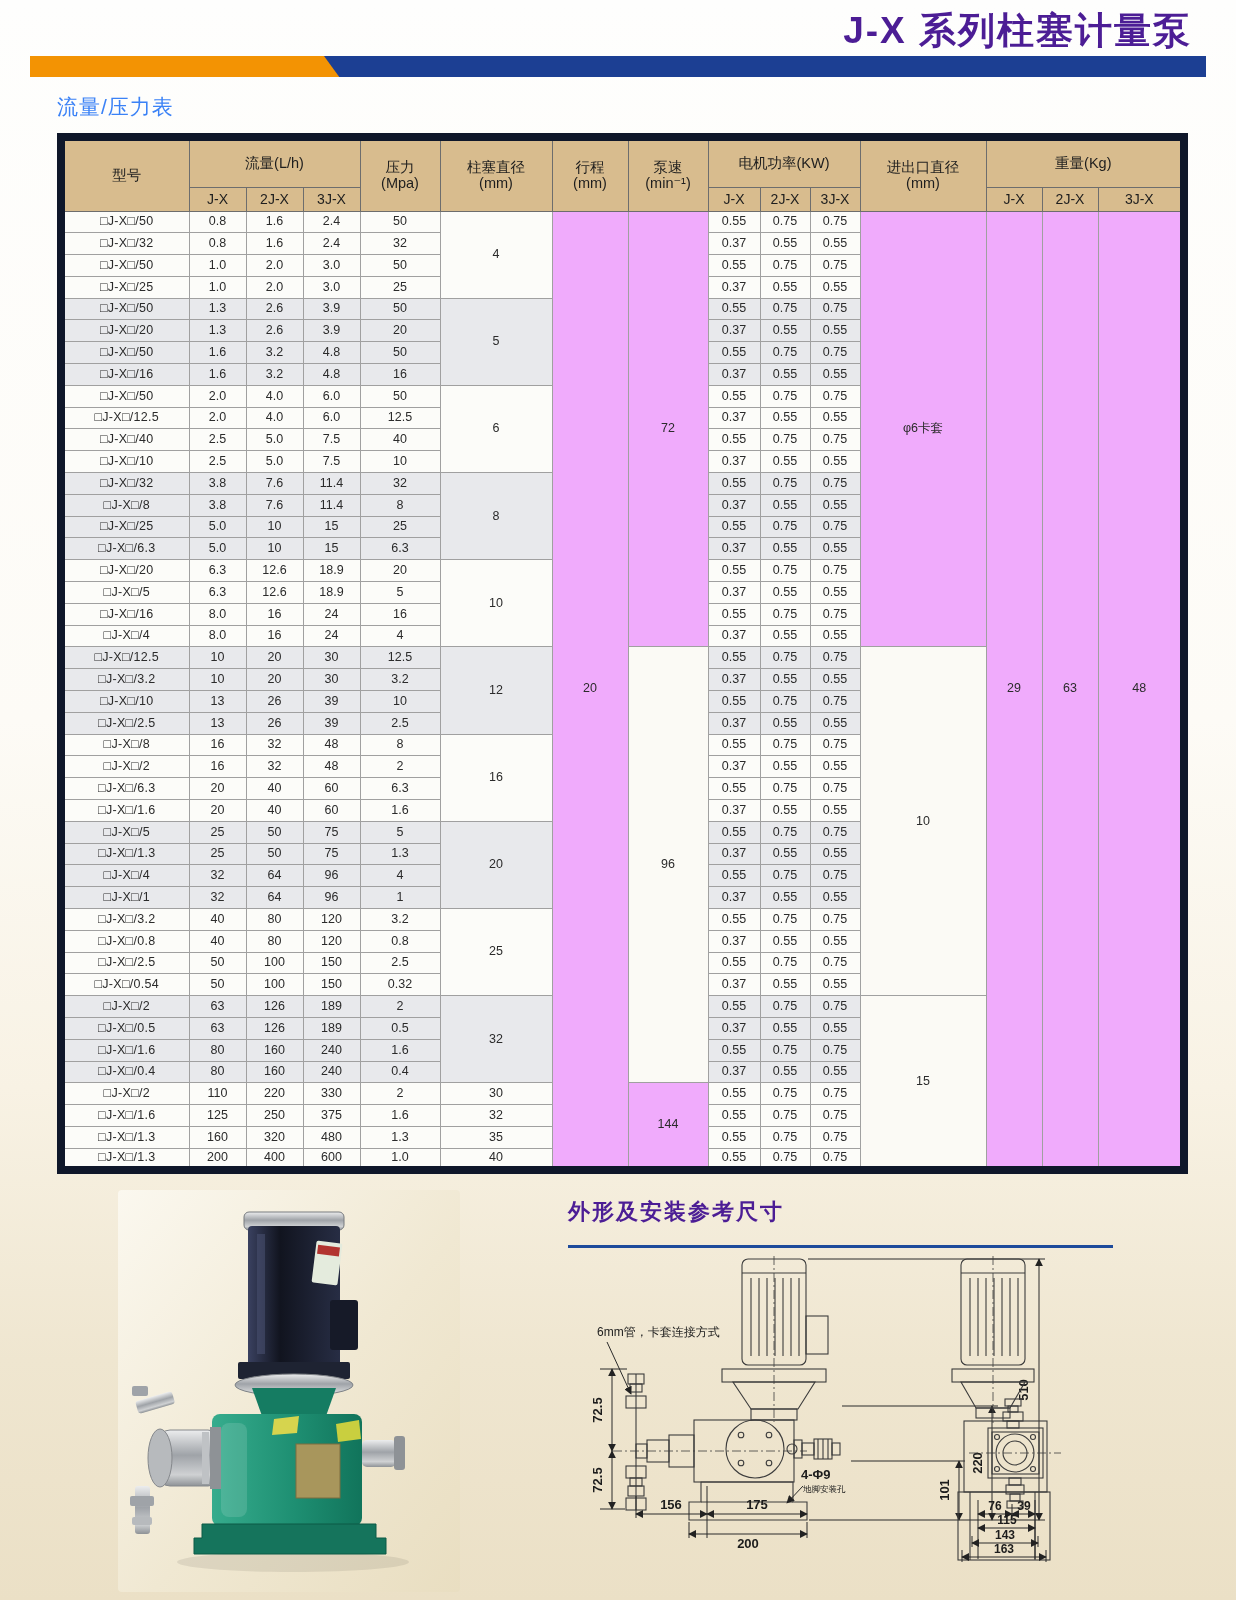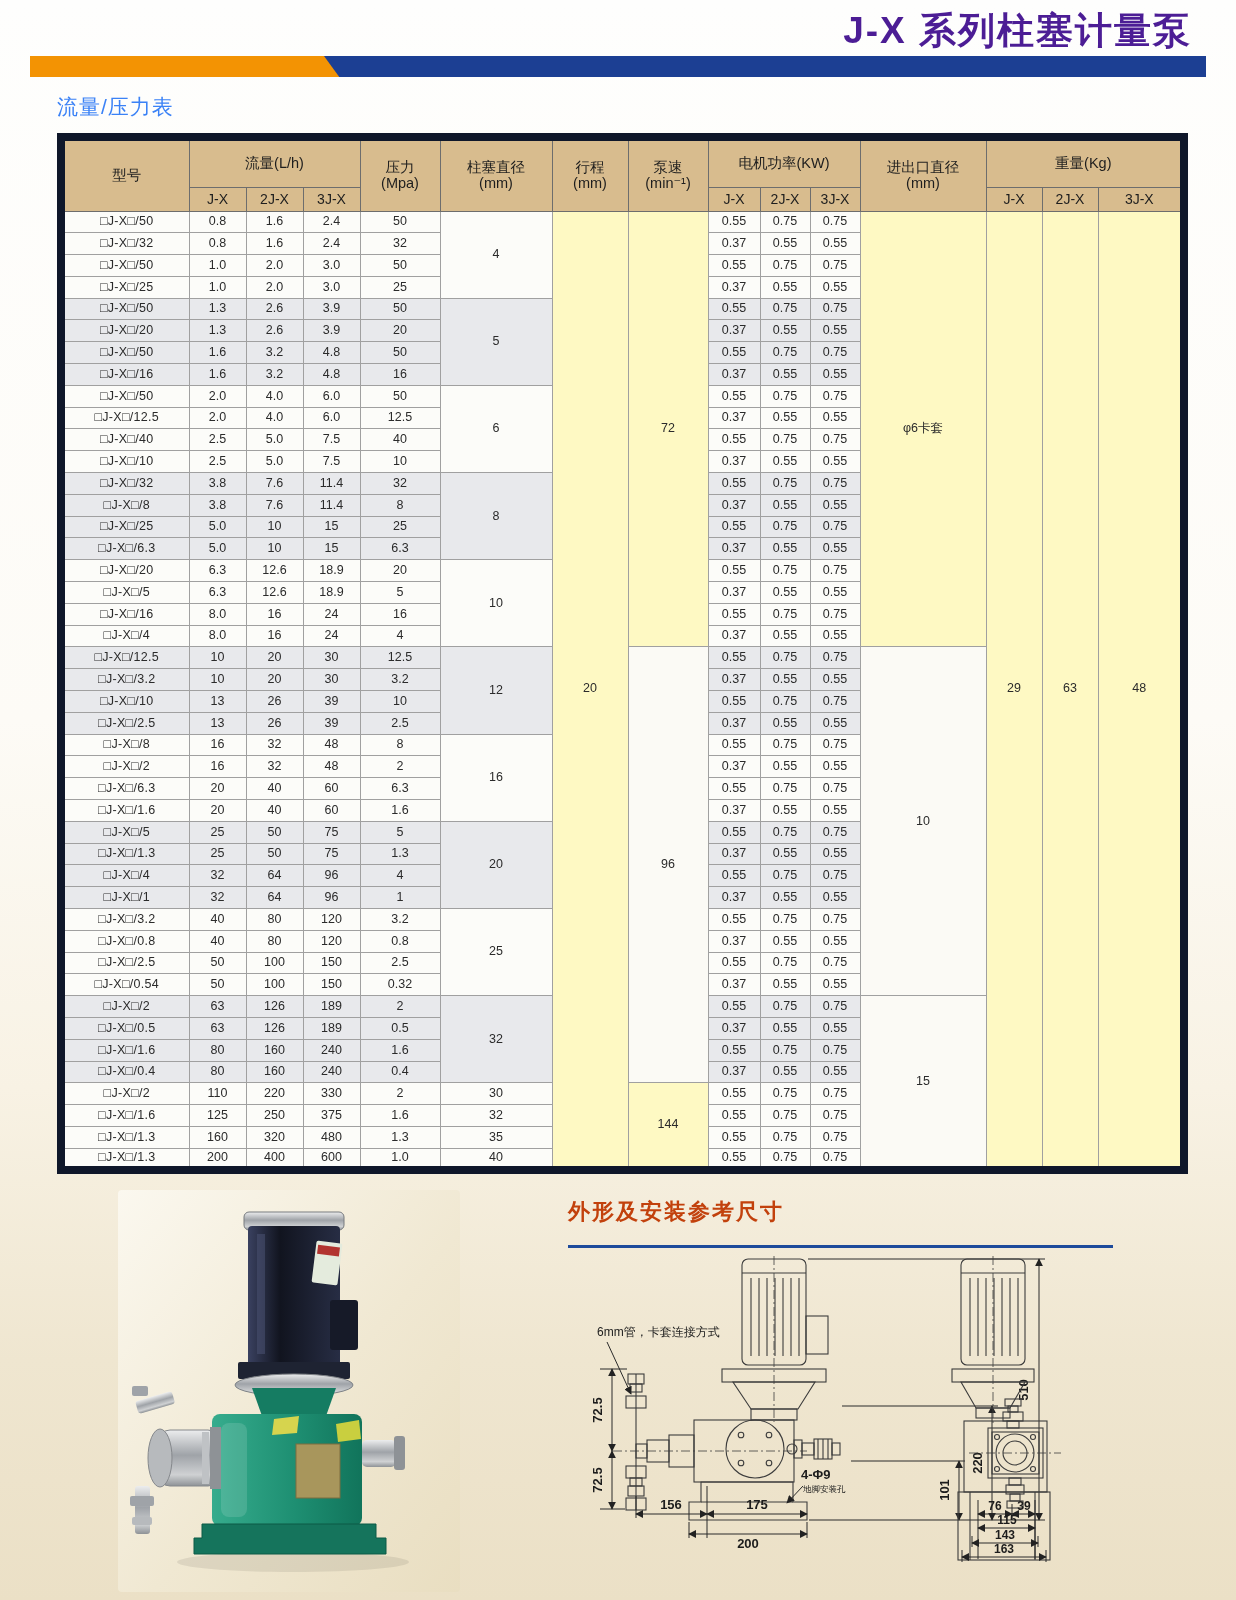--- a/index.html
+++ b/index.html
@@ -13,25 +13,25 @@
   .bar{position:absolute;left:30px;top:56px;width:1176px;height:21px;background:#f39303}
   .bar-blue{position:absolute;left:0;top:0;width:100%;height:100%;background:#1c3f93;clip-path:polygon(25% 0,100% 0,100% 100%,26.3% 100%)}
   .sec-heading{position:absolute;left:57px;top:93px;font-size:21px;font-weight:normal;color:#3b82f6;letter-spacing:1px}
   .tablewrap{position:absolute;left:57px;top:133px}
   table{border-collapse:collapse;table-layout:fixed;width:1123px;border:8px solid #0f172a;background:#fcfcf9}
   td{border:1px solid #a0a0a0;text-align:center;vertical-align:middle;font-size:12.5px;color:#2b2b2b;padding:0;height:21.8px;line-height:1.06;overflow:hidden}
   thead td{background:#d8bc8e;border-color:#6d6d6d;font-size:14.5px;color:#1e1e1e}
   thead tr.h1 td{height:50px}
   thead tr.h2 td{height:24px;font-size:14px}
   tbody tr.shade td{background:#e8e9ec}
-  td.light{background:#fef9c3}
+  td.light{background:#f0abfc}
   tbody tr.shade td.light{background:#fbfaf5}
   tbody tr.gstart td{border-top-color:#4d4d4d}
   td.model{letter-spacing:.3px}
-  .heading2{position:absolute;left:568px;top:1197px;font-size:22px;font-weight:bold;color:#c2410c;letter-spacing:2px}
+  .heading2{position:absolute;left:568px;top:1197px;font-size:22px;font-weight:bold;color:#4c1d95;letter-spacing:2px}
   .underline{position:absolute;left:568px;top:1245px;width:545px;height:3px;background:#1e4b9b}
   .photo{position:absolute;left:118px;top:1190px;width:342px;height:402px}
   .drawings{position:absolute;left:555px;top:1256px;width:681px;height:344px}
   svg text{font-family:"Liberation Sans","DejaVu Sans",sans-serif}
   .dim{font-size:13px;font-weight:bold;fill:#1c1c1c}
   .dim2{font-size:12px;font-weight:bold;fill:#1c1c1c}
   .dimsmall{font-size:8.5px;fill:#1c1c1c}
   .note{font-size:12px;fill:#1c1c1c}
 </style>
 </head>

